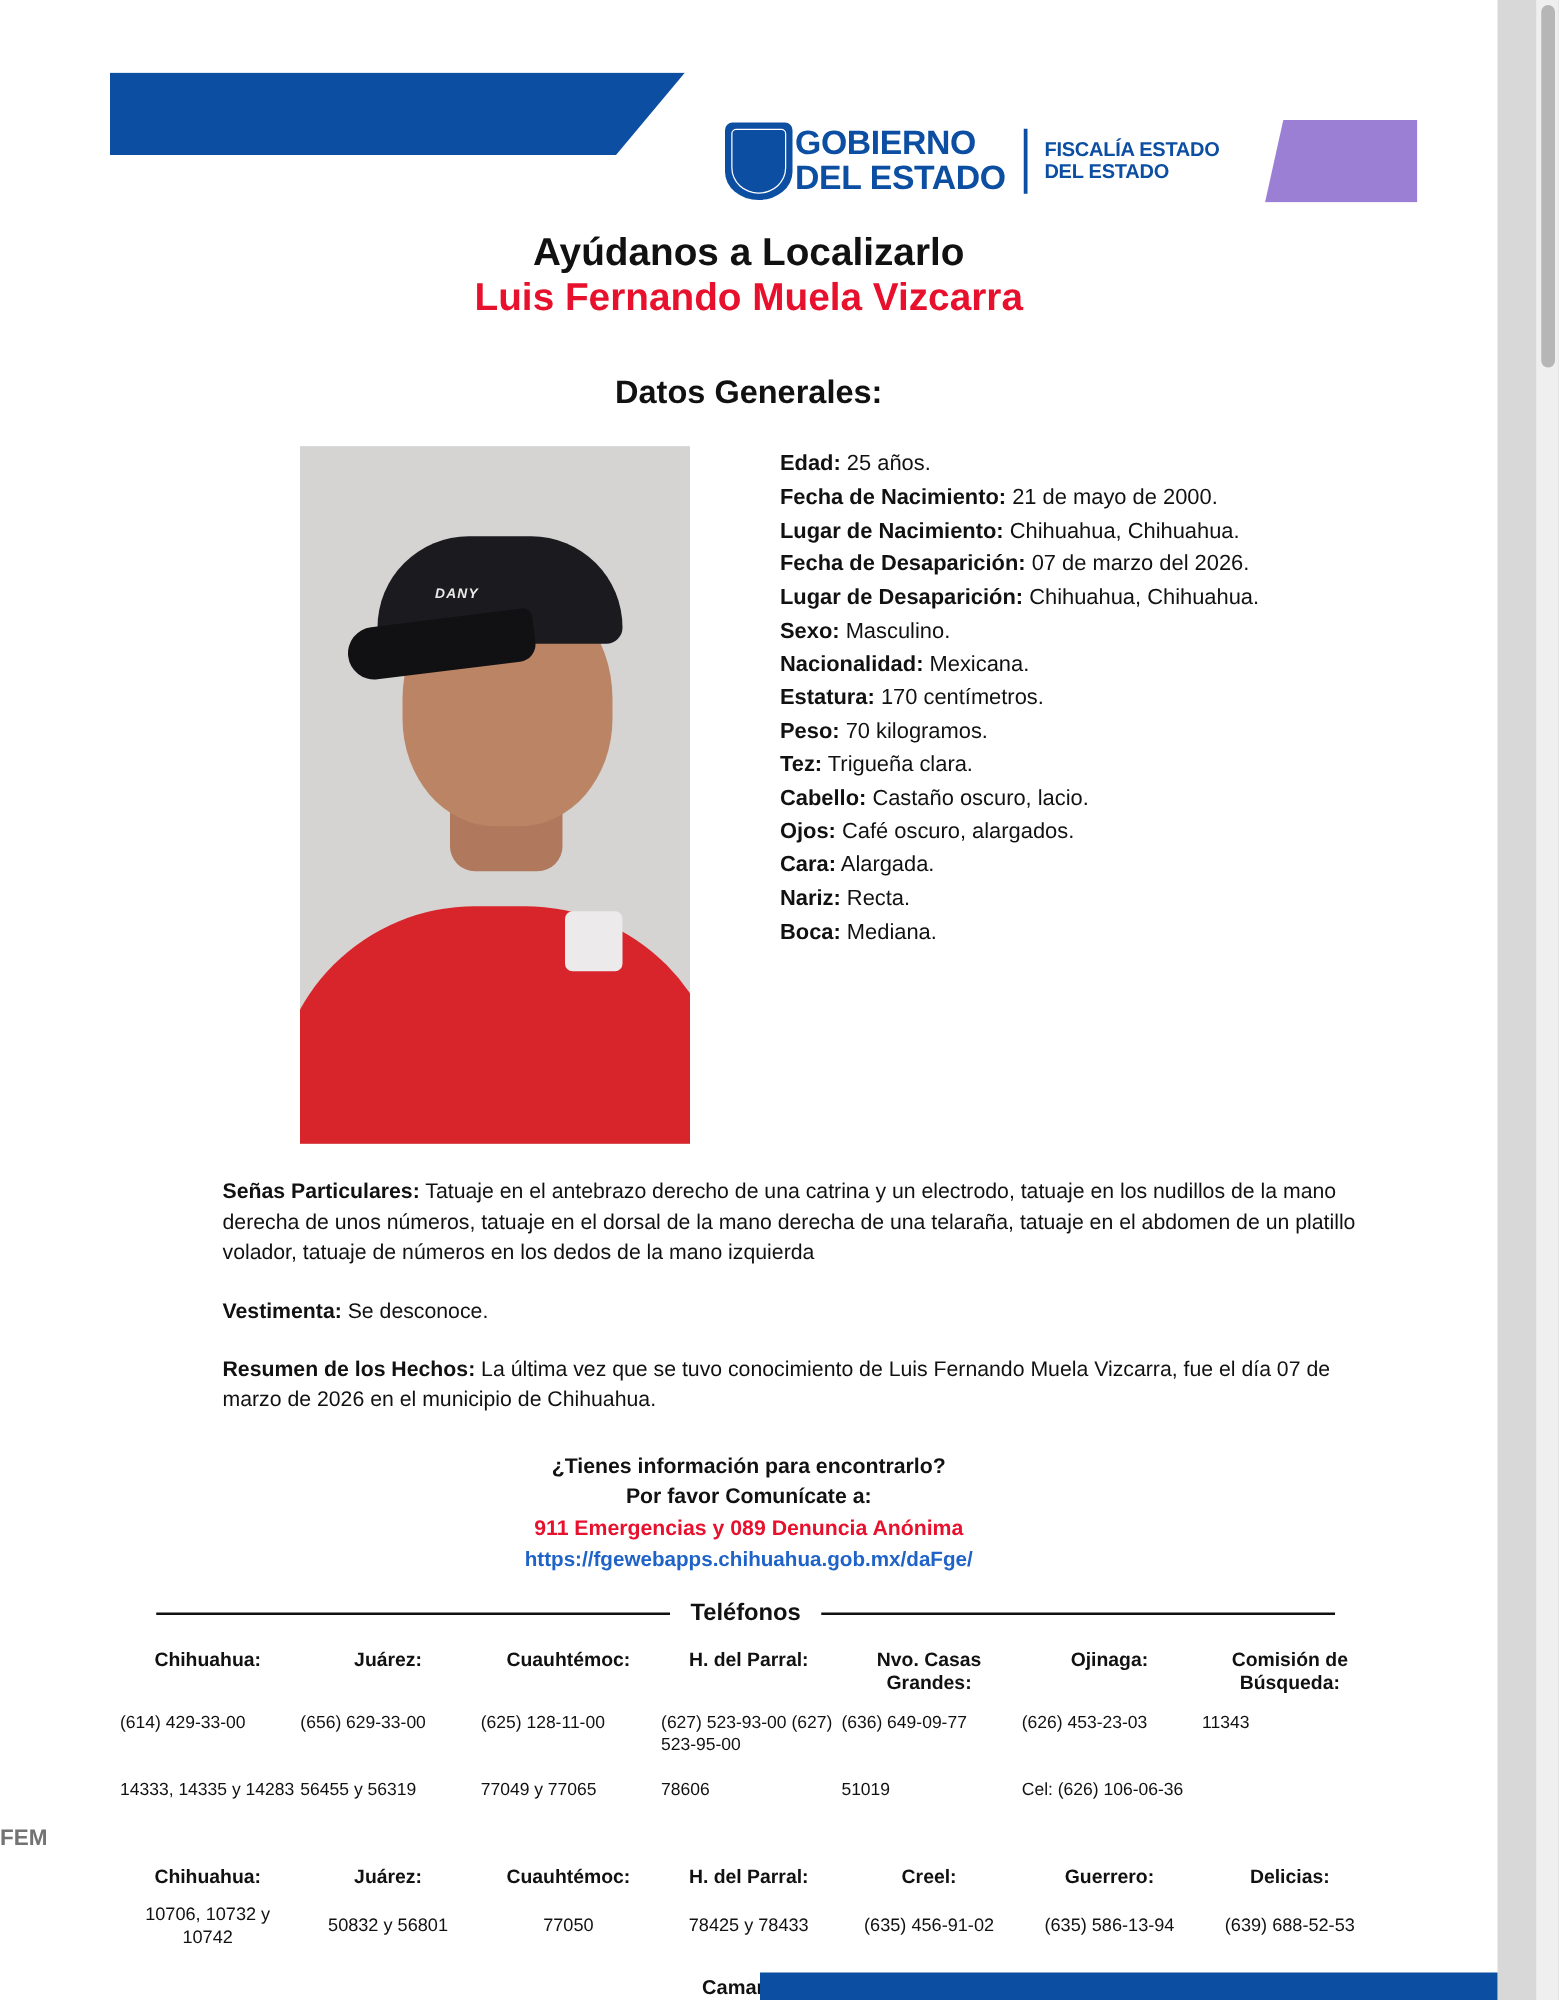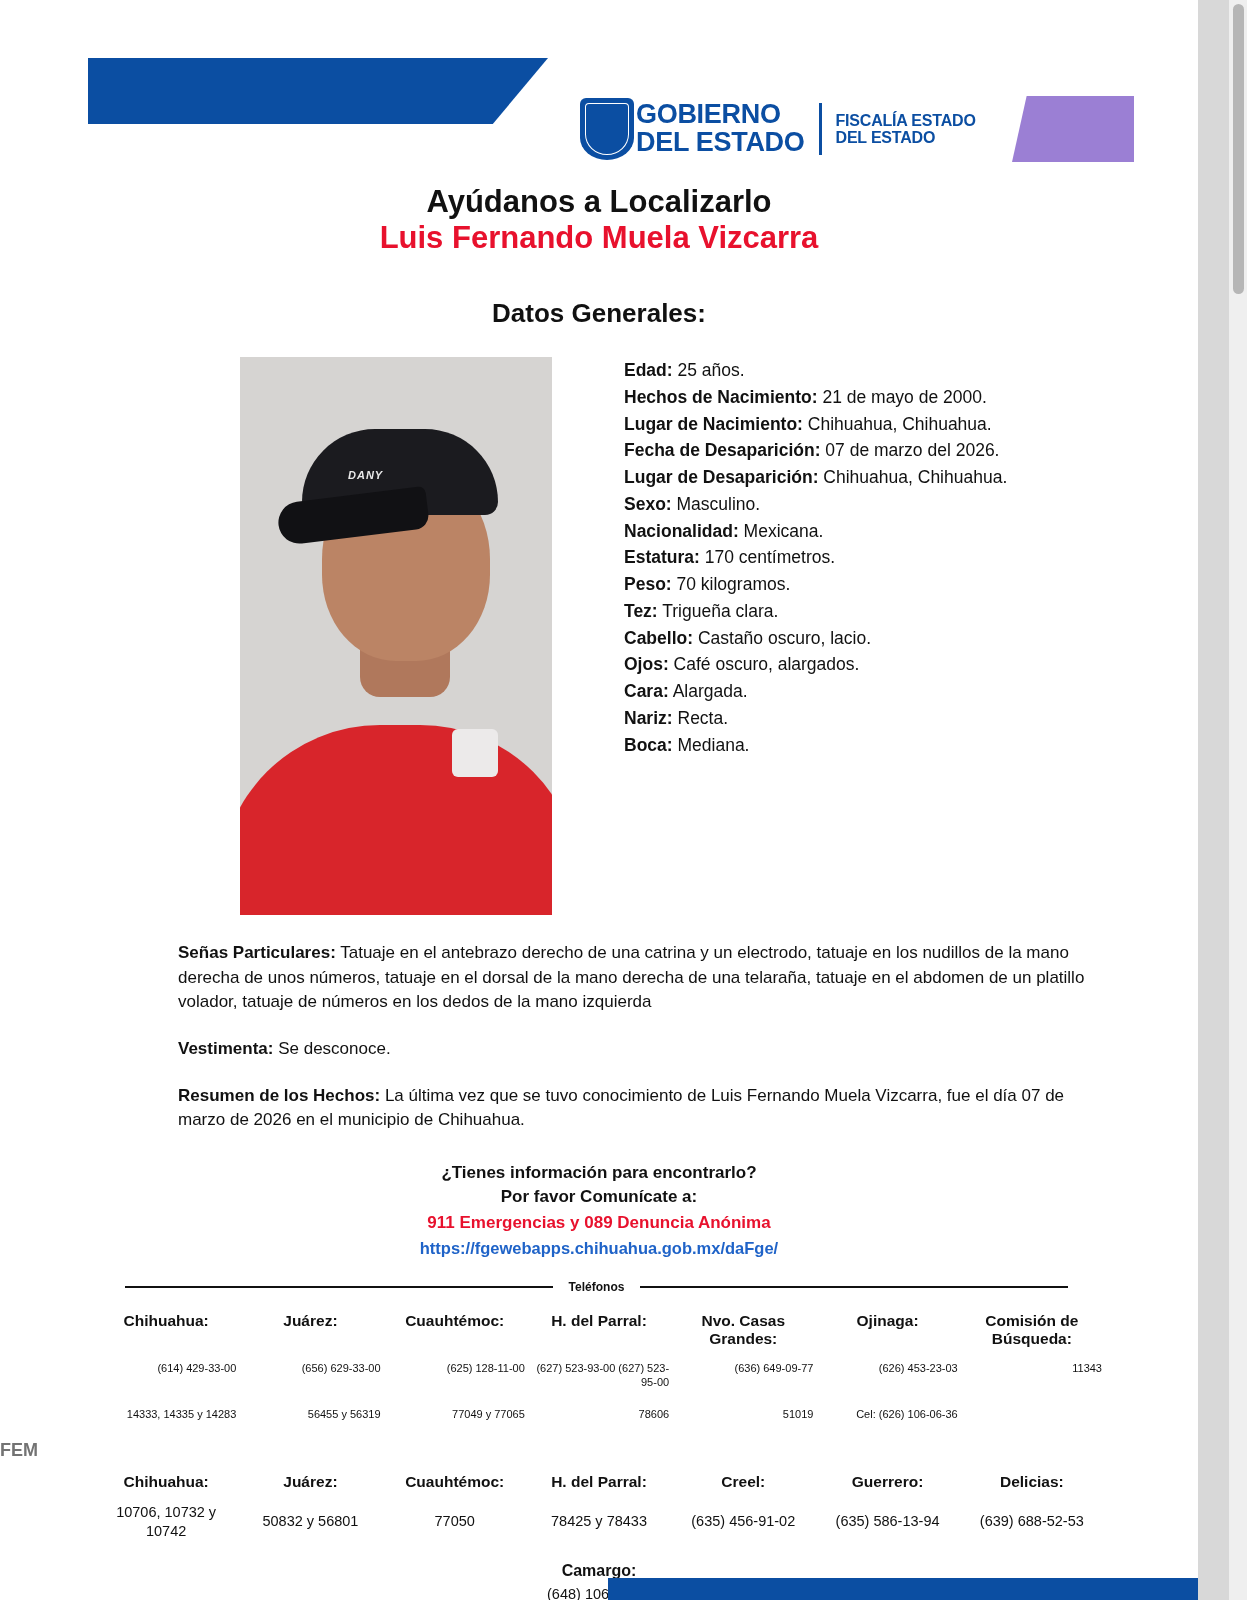--- a/index.html
+++ b/index.html
@@ -282,45 +282,45 @@
     align-items: center;
     margin: 22px 130px 0 125px;
     gap: 16px;
   }
   .tel-header .rule {
     flex: 1;
     height: 2px;
     background: #111;
   }
   .tel-header .tel-title {
-    font-size: 12px;
+    font-size: 19px;
     font-weight: bold;
     color: #111;
     white-space: nowrap;
   }
 
   table.tel {
     width: 1010px;
     margin: 14px auto 0 auto;
     border-collapse: collapse;
     table-layout: fixed;
   }
   table.tel th {
     font-size: 15.5px;
     font-weight: bold;
     color: #111;
     padding: 4px 2px;
     text-align: center;
     vertical-align: top;
   }
   table.tel td {
-    font-size: 11px;
+    font-size: 14px;
     color: #111;
     padding: 9px 2px;
-    text-align: right;
+    text-align: left;
     vertical-align: top;
     line-height: 1.28;
   }
   .fem-title {
     text-align: left;
     font-size: 18px;
     font-weight: bold;
     color: #737373;
     margin-top: 10px;
   }
@@ -406,21 +406,21 @@
       <div class="brim"></div>
       <div class="caplabel">DANY</div>
       <div class="logo-patch"></div>
     </div>
 
     <div class="fields">
       <div>
         <b>Edad:</b><span> 25 años.</span>
       </div>
       <div>
-        <b>Hechos de Nacimiento:</b><span> 21 de mayo de 2000.</span>
+        <b>Fecha de Nacimiento:</b><span> 21 de mayo de 2000.</span>
       </div>
       <div>
         <b>Lugar de Nacimiento:</b><span> Chihuahua, Chihuahua.</span>
       </div>
       <div>
         <b>Fecha de Desaparición:</b><span> 07 de marzo del 2026.</span>
       </div>
       <div>
         <b>Lugar de Desaparición:</b><span> Chihuahua, Chihuahua.</span>
       </div>

